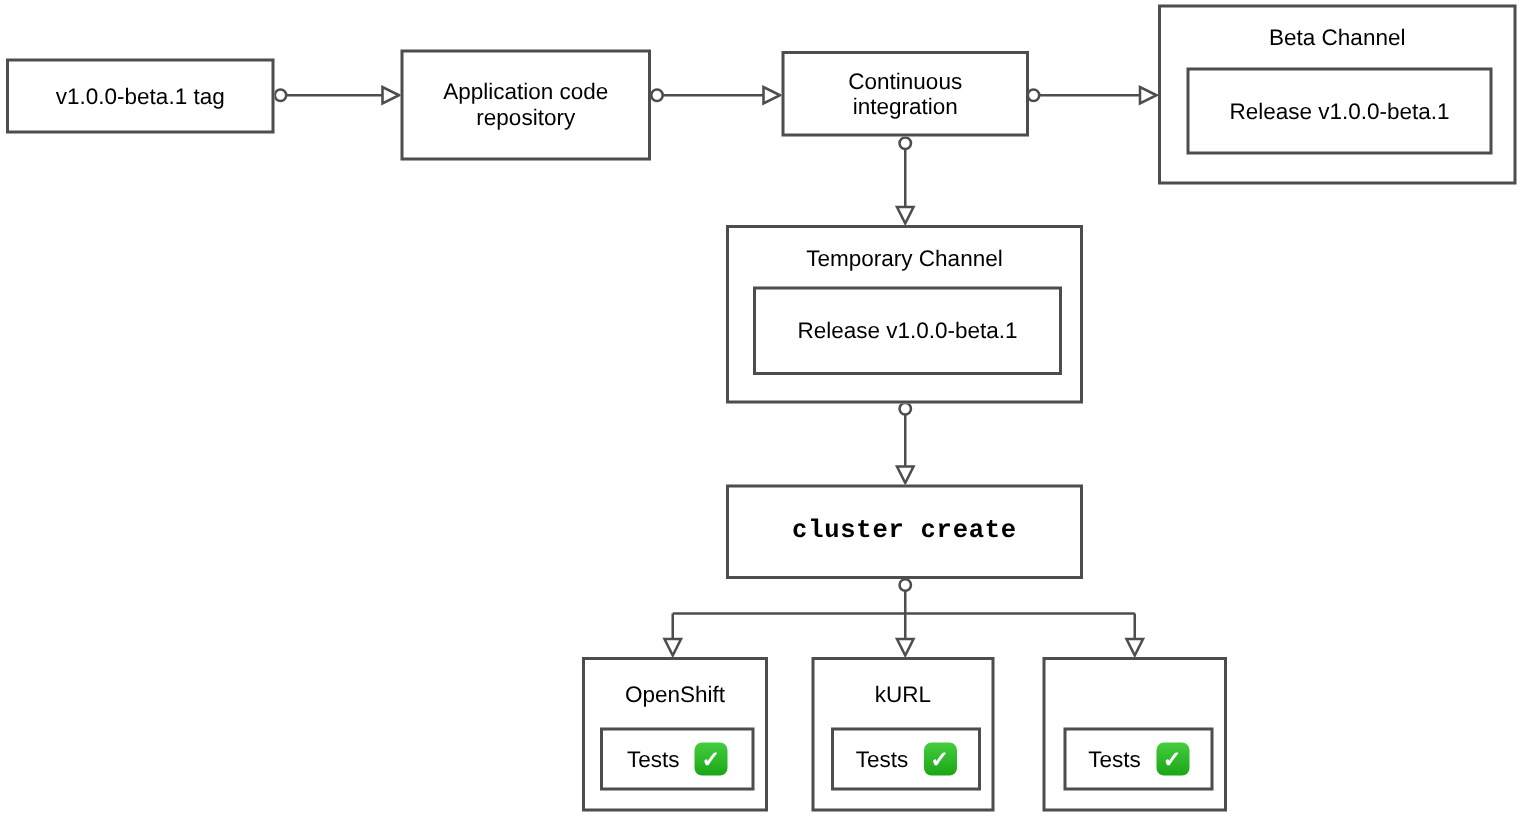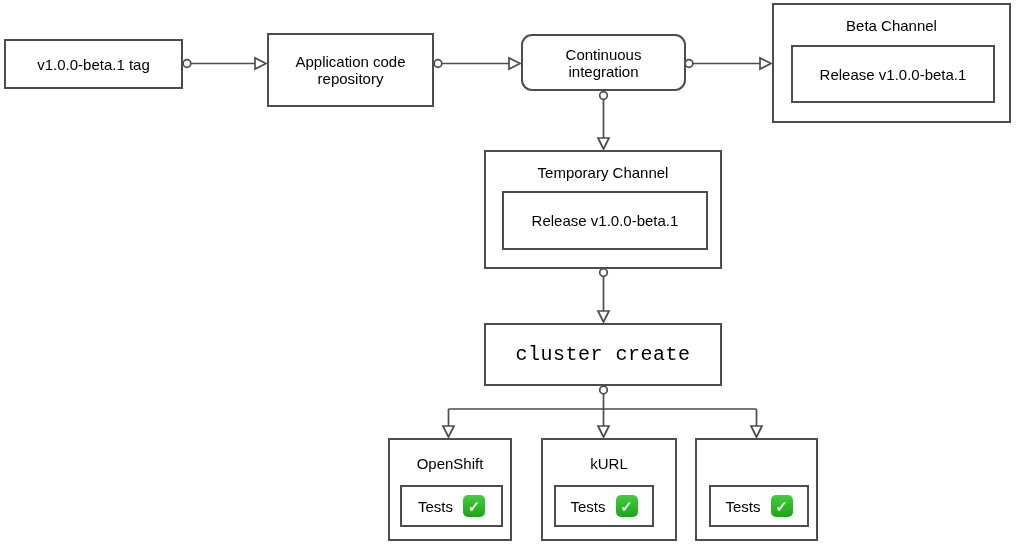--- a/index.html
+++ b/index.html
@@ -64,51 +64,51 @@
     background: var(--background);
     border: 2px solid var(--stroke);
     display: flex;
     align-items: center;
     justify-content: center;
     text-align: right;
     font-size: 15px;
   }
   .mono-label {
     font-family: "Liberation Mono", "DejaVu Sans Mono", monospace;
-    font-weight: normal;
-    font-size: 20px;
+    font-weight: bold;
+    font-size: 17px;
     letter-spacing: 0.5px;
     text-align: center;
   }
   .tests-box { gap: 10px; }
   .check-icon {
     width: 22px;
     height: 22px;
     border-radius: 5px;
     background: linear-gradient(to bottom, var(--check-bg-top), var(--check-bg-bottom));
     color: var(--check-mark);
     font-size: 15px;
     font-weight: bold;
     display: inline-flex;
     align-items: center;
     justify-content: center;
     line-height: 1;
   }
   
   .n-tag       { left: 4px;   top: 39px;  width: 179px; height: 50px; }
   .n-repo      { left: 267px; top: 33px;  width: 167px; height: 74px; padding: 0 14px; }
-  .n-ci        { left: 521px; top: 34px;  width: 165px; height: 57px; padding: 0 18px; border-radius: 11px; }
+  .n-ci        { left: 521px; top: 34px;  width: 165px; height: 57px; padding: 0 18px; }
   .n-beta      { left: 772px; top: 3px;   width: 239px; height: 120px; }
   .n-beta .inner-box  { left: 17px; top: 40px; width: 204px; height: 58px; }
   .n-temp      { left: 484px; top: 150px; width: 238px; height: 119px; }
   .n-temp .inner-box  { left: 16px; top: 39px; width: 206px; height: 59px; }
   .n-cluster   { left: 484px; top: 323px; width: 238px; height: 63px; }
   .n-openshift { left: 388px; top: 438px; width: 124px; height: 103px; }
   .n-openshift .inner-box { left: 10px; top: 45px; width: 103px; height: 42px; }
-  .n-kurl      { left: 541px; top: 438px; width: 136px; height: 103px; }
+  .n-kurl      { left: 541px; top: 438px; width: 122px; height: 103px; }
   .n-kurl .inner-box      { left: 11px; top: 45px; width: 100px; height: 42px; }
   .n-eks       { left: 695px; top: 438px; width: 123px; height: 103px; }
   .n-eks .inner-box       { left: 12px; top: 45px; width: 100px; height: 42px; }
 </style>
 </head>
 <body>
 
 <div class="canvas">
 
   <svg class="edges" viewBox="0 0 1016 551" xmlns="http://www.w3.org/2000/svg">

